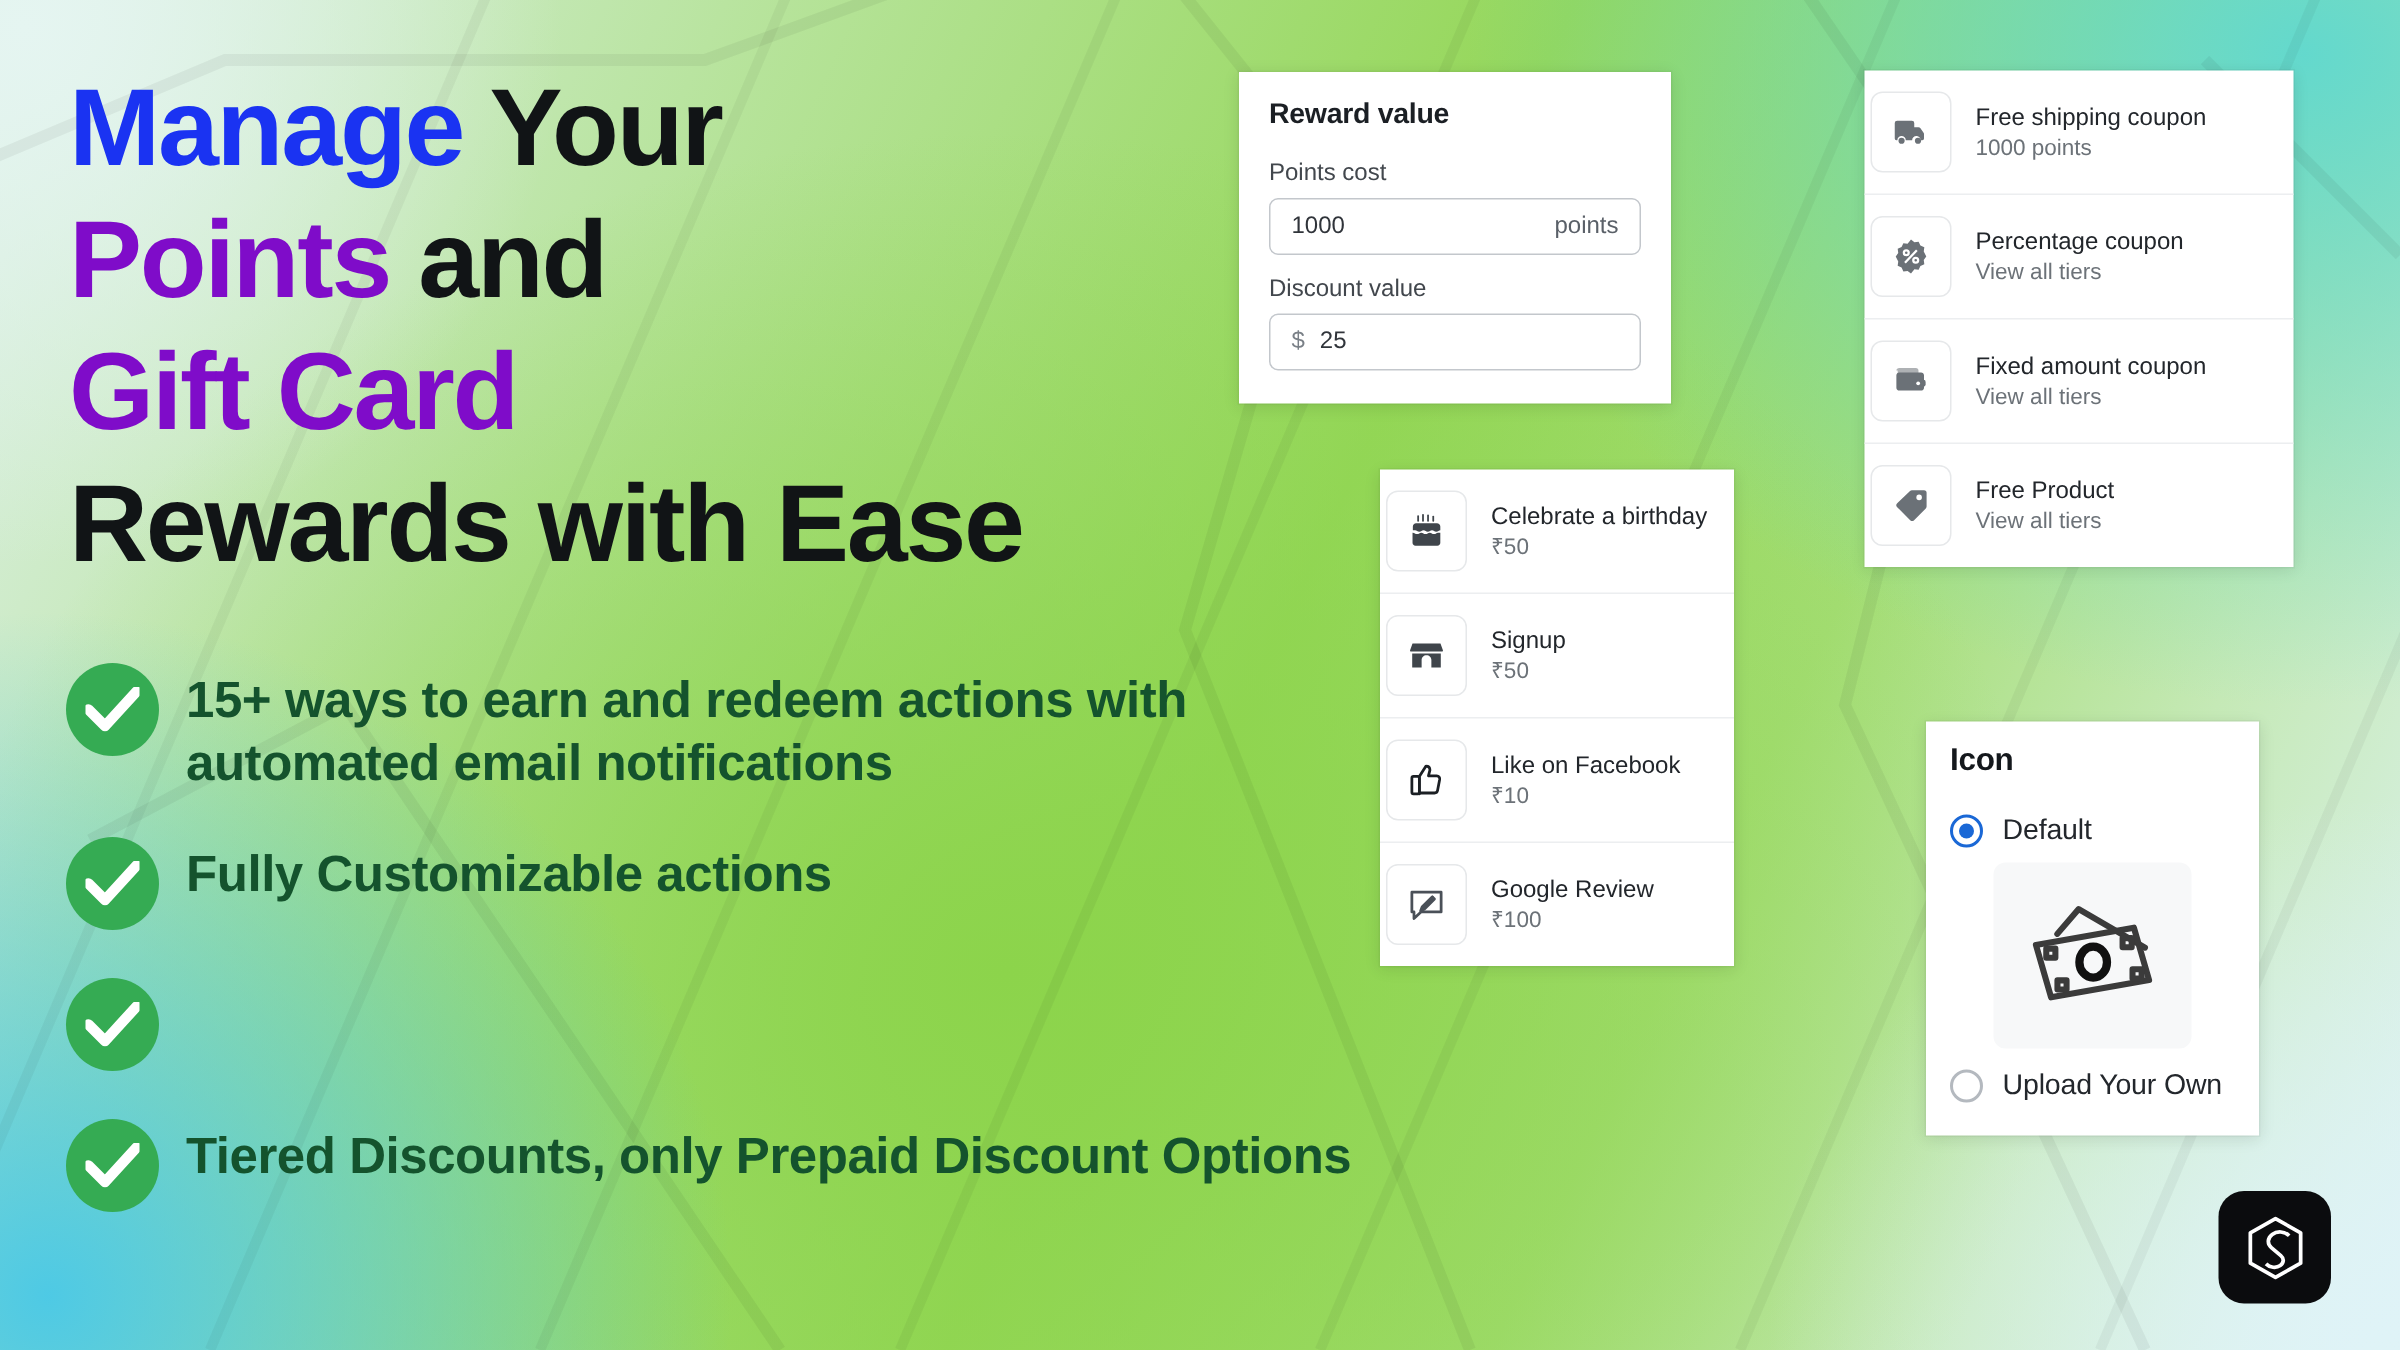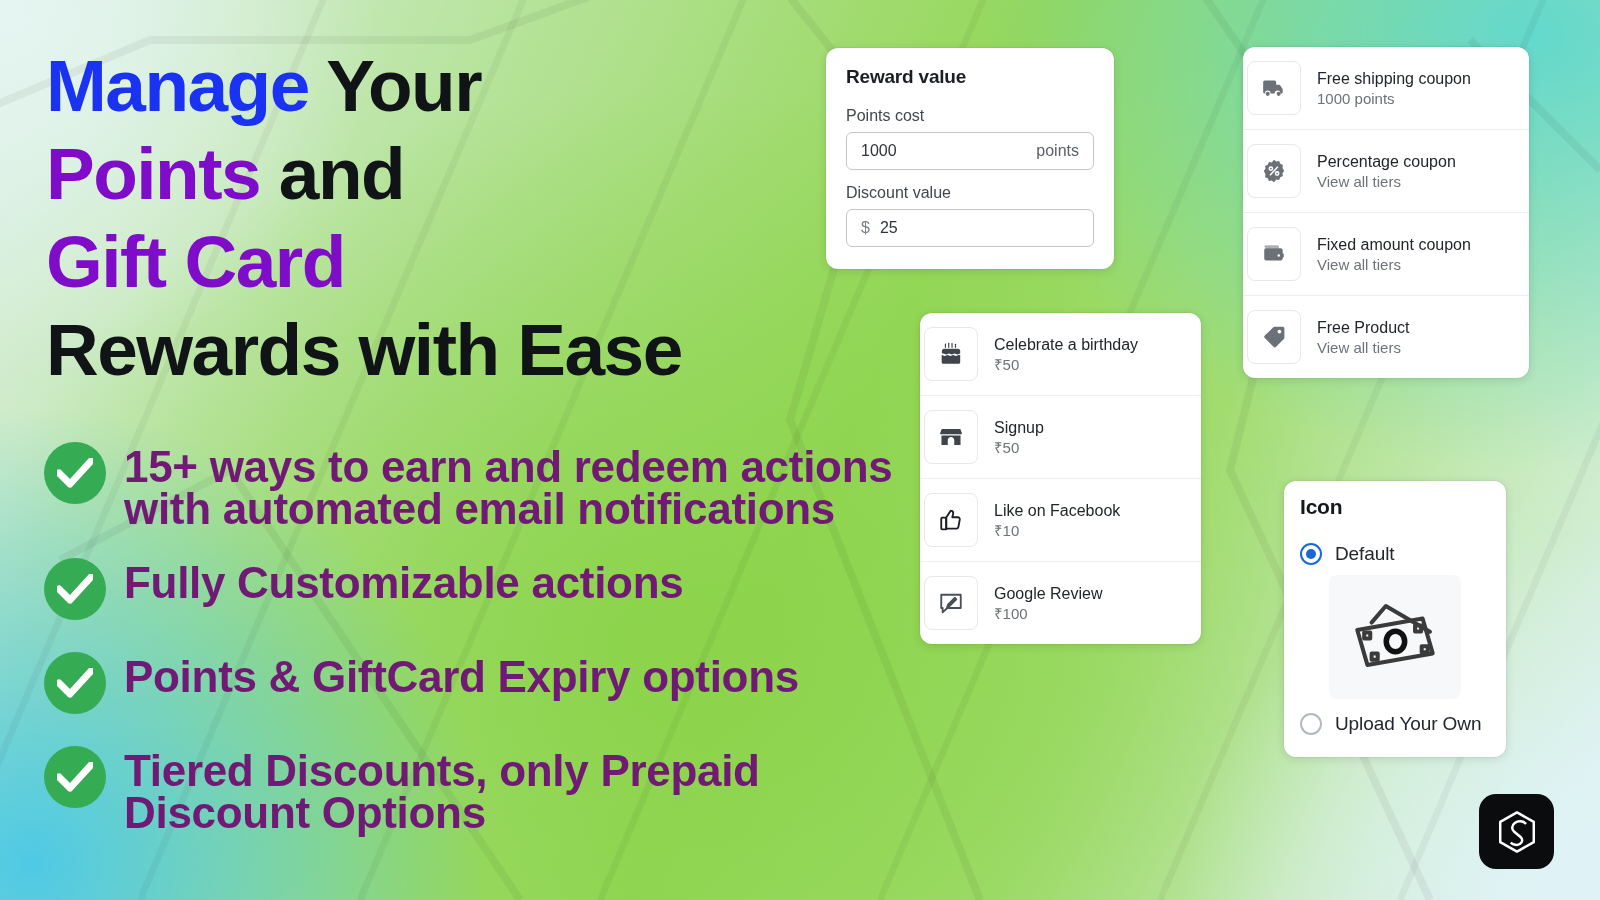--- a/index.html
+++ b/index.html
@@ -35,27 +35,27 @@
   
   #features { position: absolute; left: 44px; top: 440px; width: 880px; }
   .feat { display: flex; align-items: flex-start; margin-bottom: 26px; }
   .feat:nth-child(2), .feat:nth-child(3) { margin-bottom: 30px; }
   .check {
     flex: 0 0 auto; width: 62px; height: 62px; border-radius: 50%;
     background: #35ab53; position: relative; margin-right: 18px; margin-top: 2px;
   }
   .check svg { position: absolute; left: 13px; top: 16px; }
   .feat-text {
-    font-size: 44px; line-height: 42px; font-weight: 700;
-    color: #701a75; letter-spacing: -0.3px; padding-top: 6px;
+    font-size: 34px; line-height: 42px; font-weight: 700;
+    color: #14532d; letter-spacing: -0.3px; padding-top: 6px;
   }
 
   
   .card {
-    position: absolute; background: #ffffff; border-radius: 12px;
+    position: absolute; background: #ffffff; border-radius: 0;
     box-shadow: 0 2px 10px rgba(20,40,20,0.13), 0 0 0 1px rgba(0,0,0,0.035);
   }
 
   
   #reward-card { left: 826px; top: 48px; width: 288px; padding: 18px 20px 22px 20px; }
   #reward-card .card-title {
     font-size: 19px; font-weight: 700; color: #1b1f24; margin-bottom: 19px;
     letter-spacing: -0.2px;
   }
   .fld-label { font-size: 16px; color: #42474d; margin-bottom: 7px; }
@@ -64,21 +64,21 @@
     display: flex; align-items: center; padding: 0 14px;
     font-size: 16px; color: #30343a; background: #fff;
   }
   .fld .suffix { margin-left: auto; color: #5a6068; }
   .fld .prefix { color: #7a8087; margin-right: 10px; }
   .fld-gap { height: 14px; }
 
   
   #coupon-card { left: 1243px; top: 47px; width: 286px; }
   
-  #earn-card { left: 920px; top: 313px; width: 281px; }
+  #earn-card { left: 920px; top: 313px; width: 236px; }
 
   .row { display: flex; align-items: center; padding: 14px 4px; }
   .row + .row { border-top: 1px solid #eceef0; }
   .row-ico {
     flex: 0 0 auto; width: 54px; height: 54px; border: 1px solid #e6e8ea;
     border-radius: 8px; display: flex; align-items: center; justify-content: center;
     background: #fff; margin-right: 16px;
   }
   .row-txt { min-width: 0; }
   .row-title { font-size: 16px; color: #22262b; line-height: 21px; white-space: nowrap; }
@@ -167,21 +167,20 @@
         </svg>
     </span>
     <span class="feat-text">Fully Customizable actions</span>
   </div>
   <div class="feat">
     <span class="check">
       <svg width="36" height="30" viewBox="0 0 36 30">
           <path d="M2 15 L13 26 L34 3" stroke="#fff" stroke-width="7" stroke-linecap="round" stroke-linejoin="round" fill="none"></path>
         </svg>
     </span>
-    <span class="feat-text">Points &amp; GiftCard Expiry options</span>
   </div>
   <div class="feat">
     <span class="check">
       <svg width="36" height="30" viewBox="0 0 36 30">
           <path d="M2 15 L13 26 L34 3" stroke="#fff" stroke-width="7" stroke-linecap="round" stroke-linejoin="round" fill="none"></path>
         </svg>
     </span>
     <span class="feat-text">Tiered Discounts, only Prepaid Discount Options</span>
   </div>
 </div>

